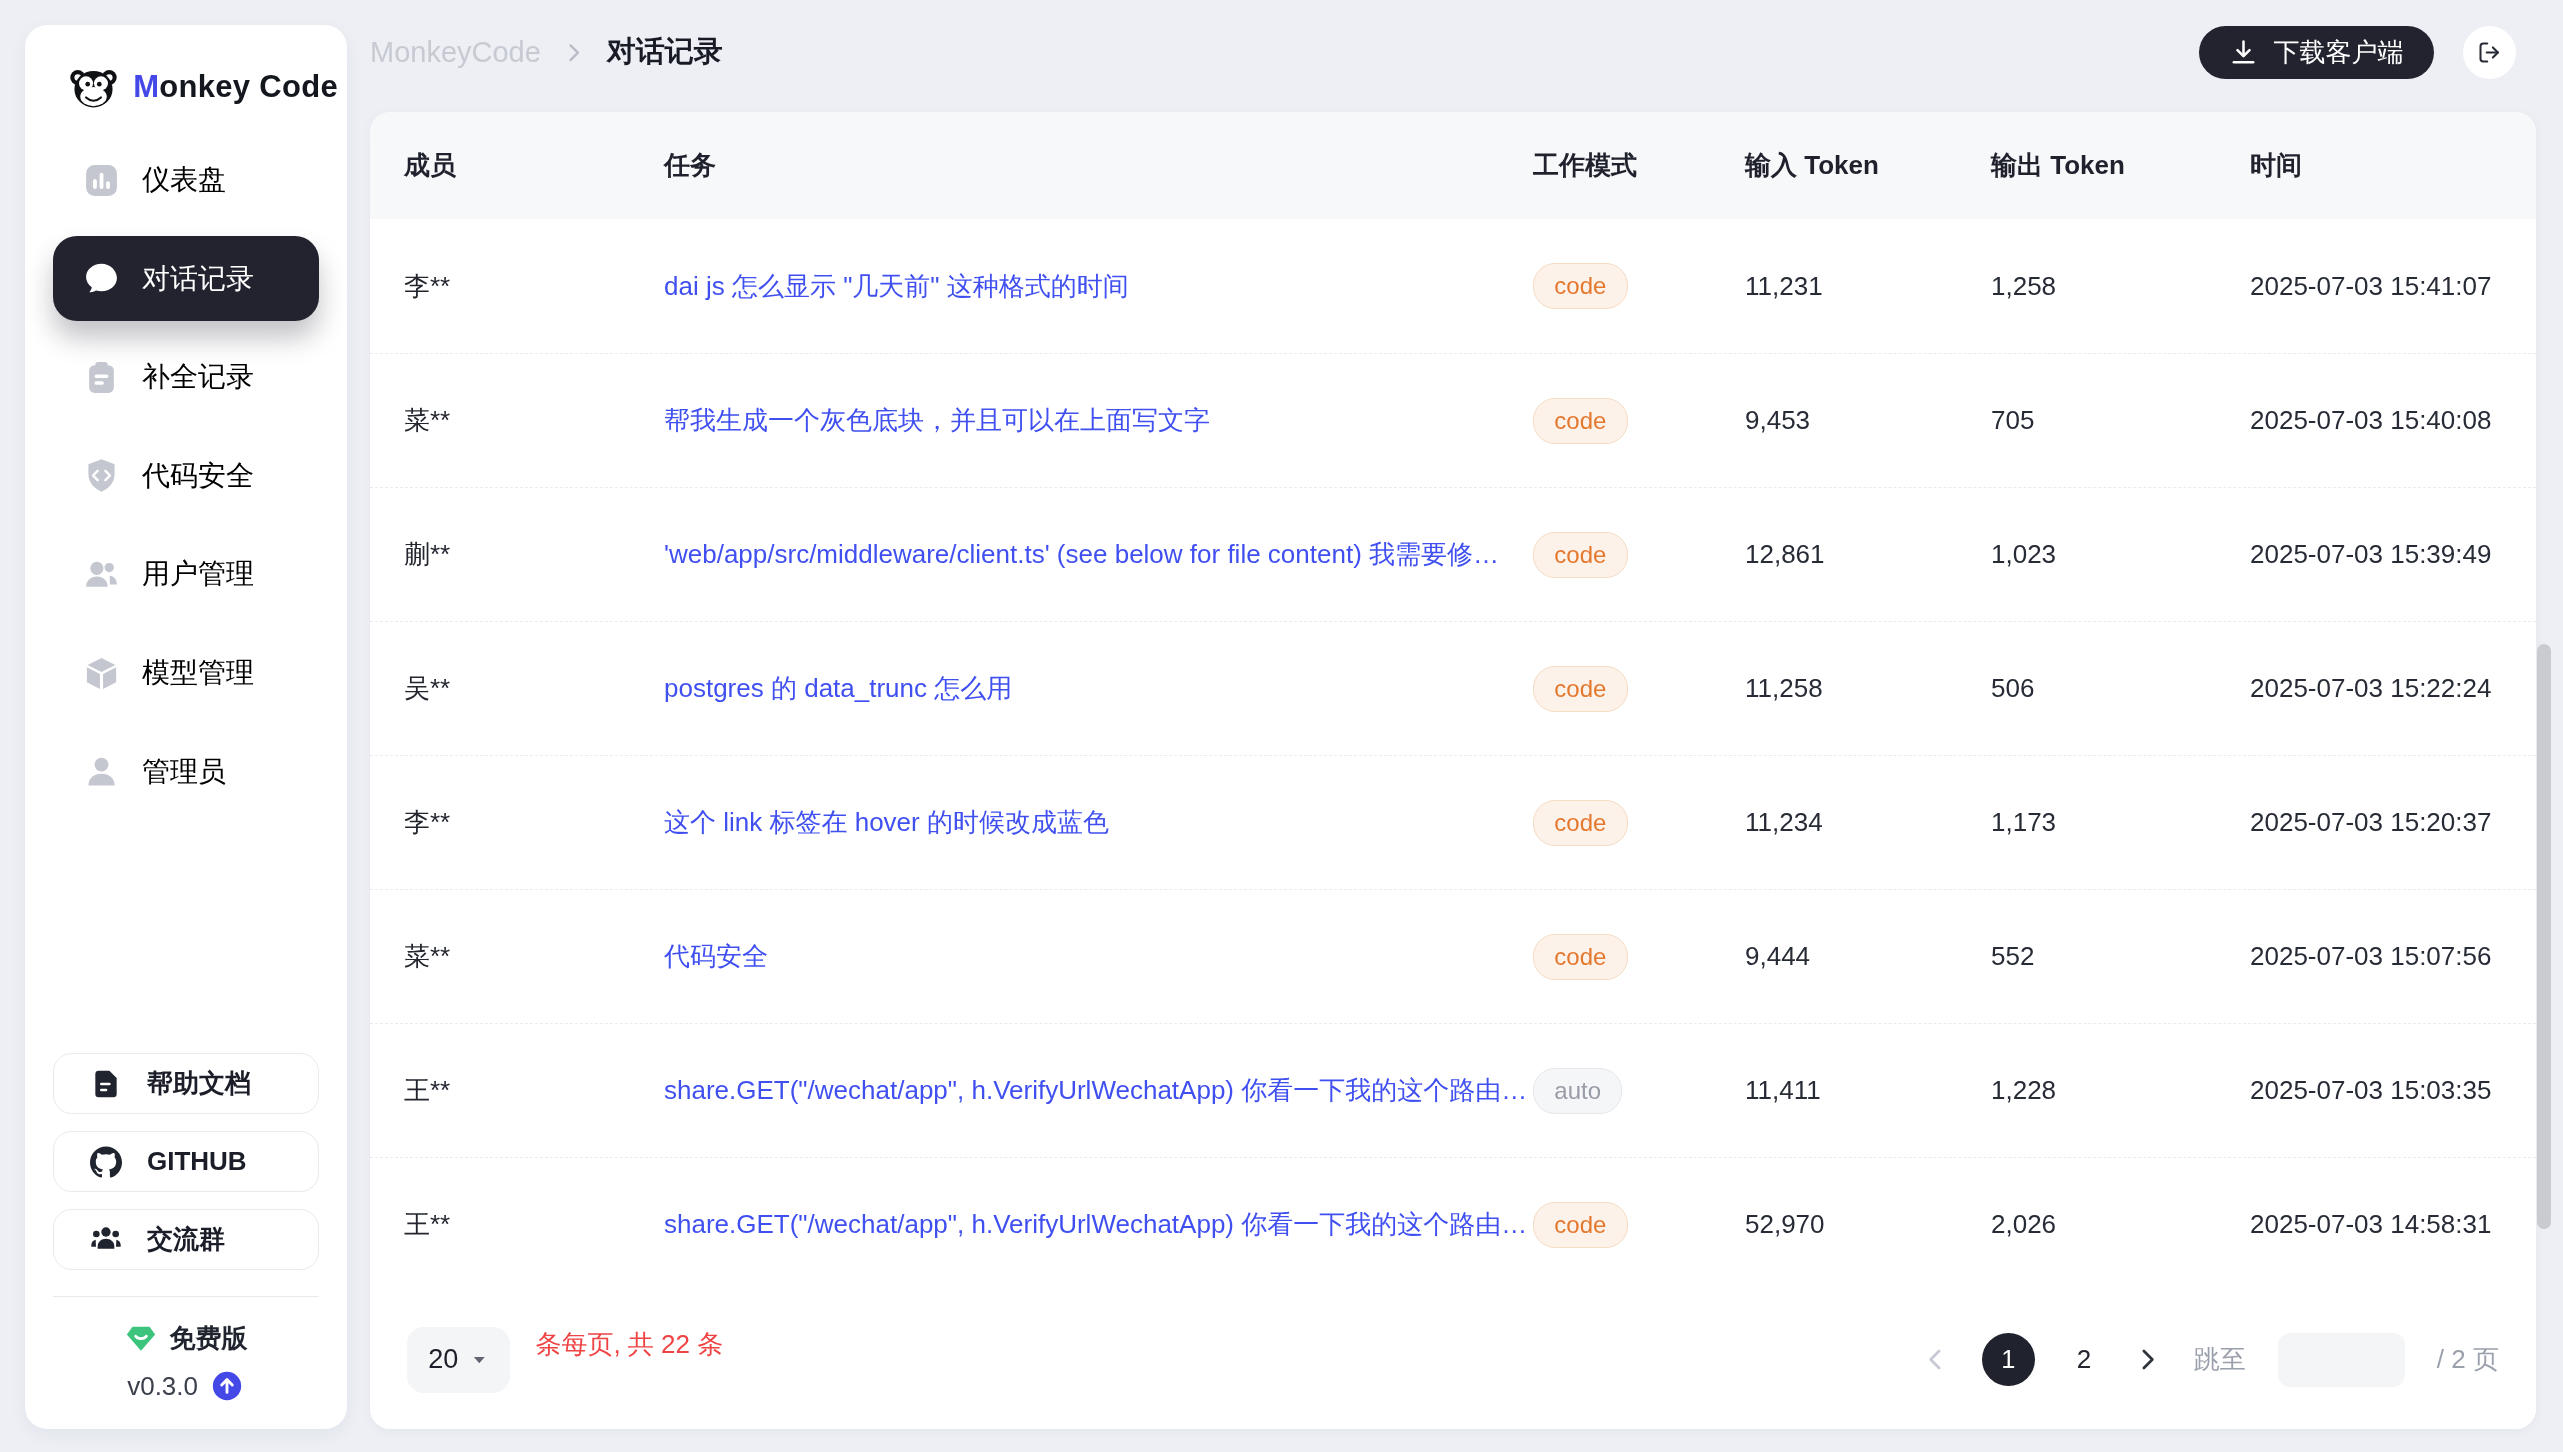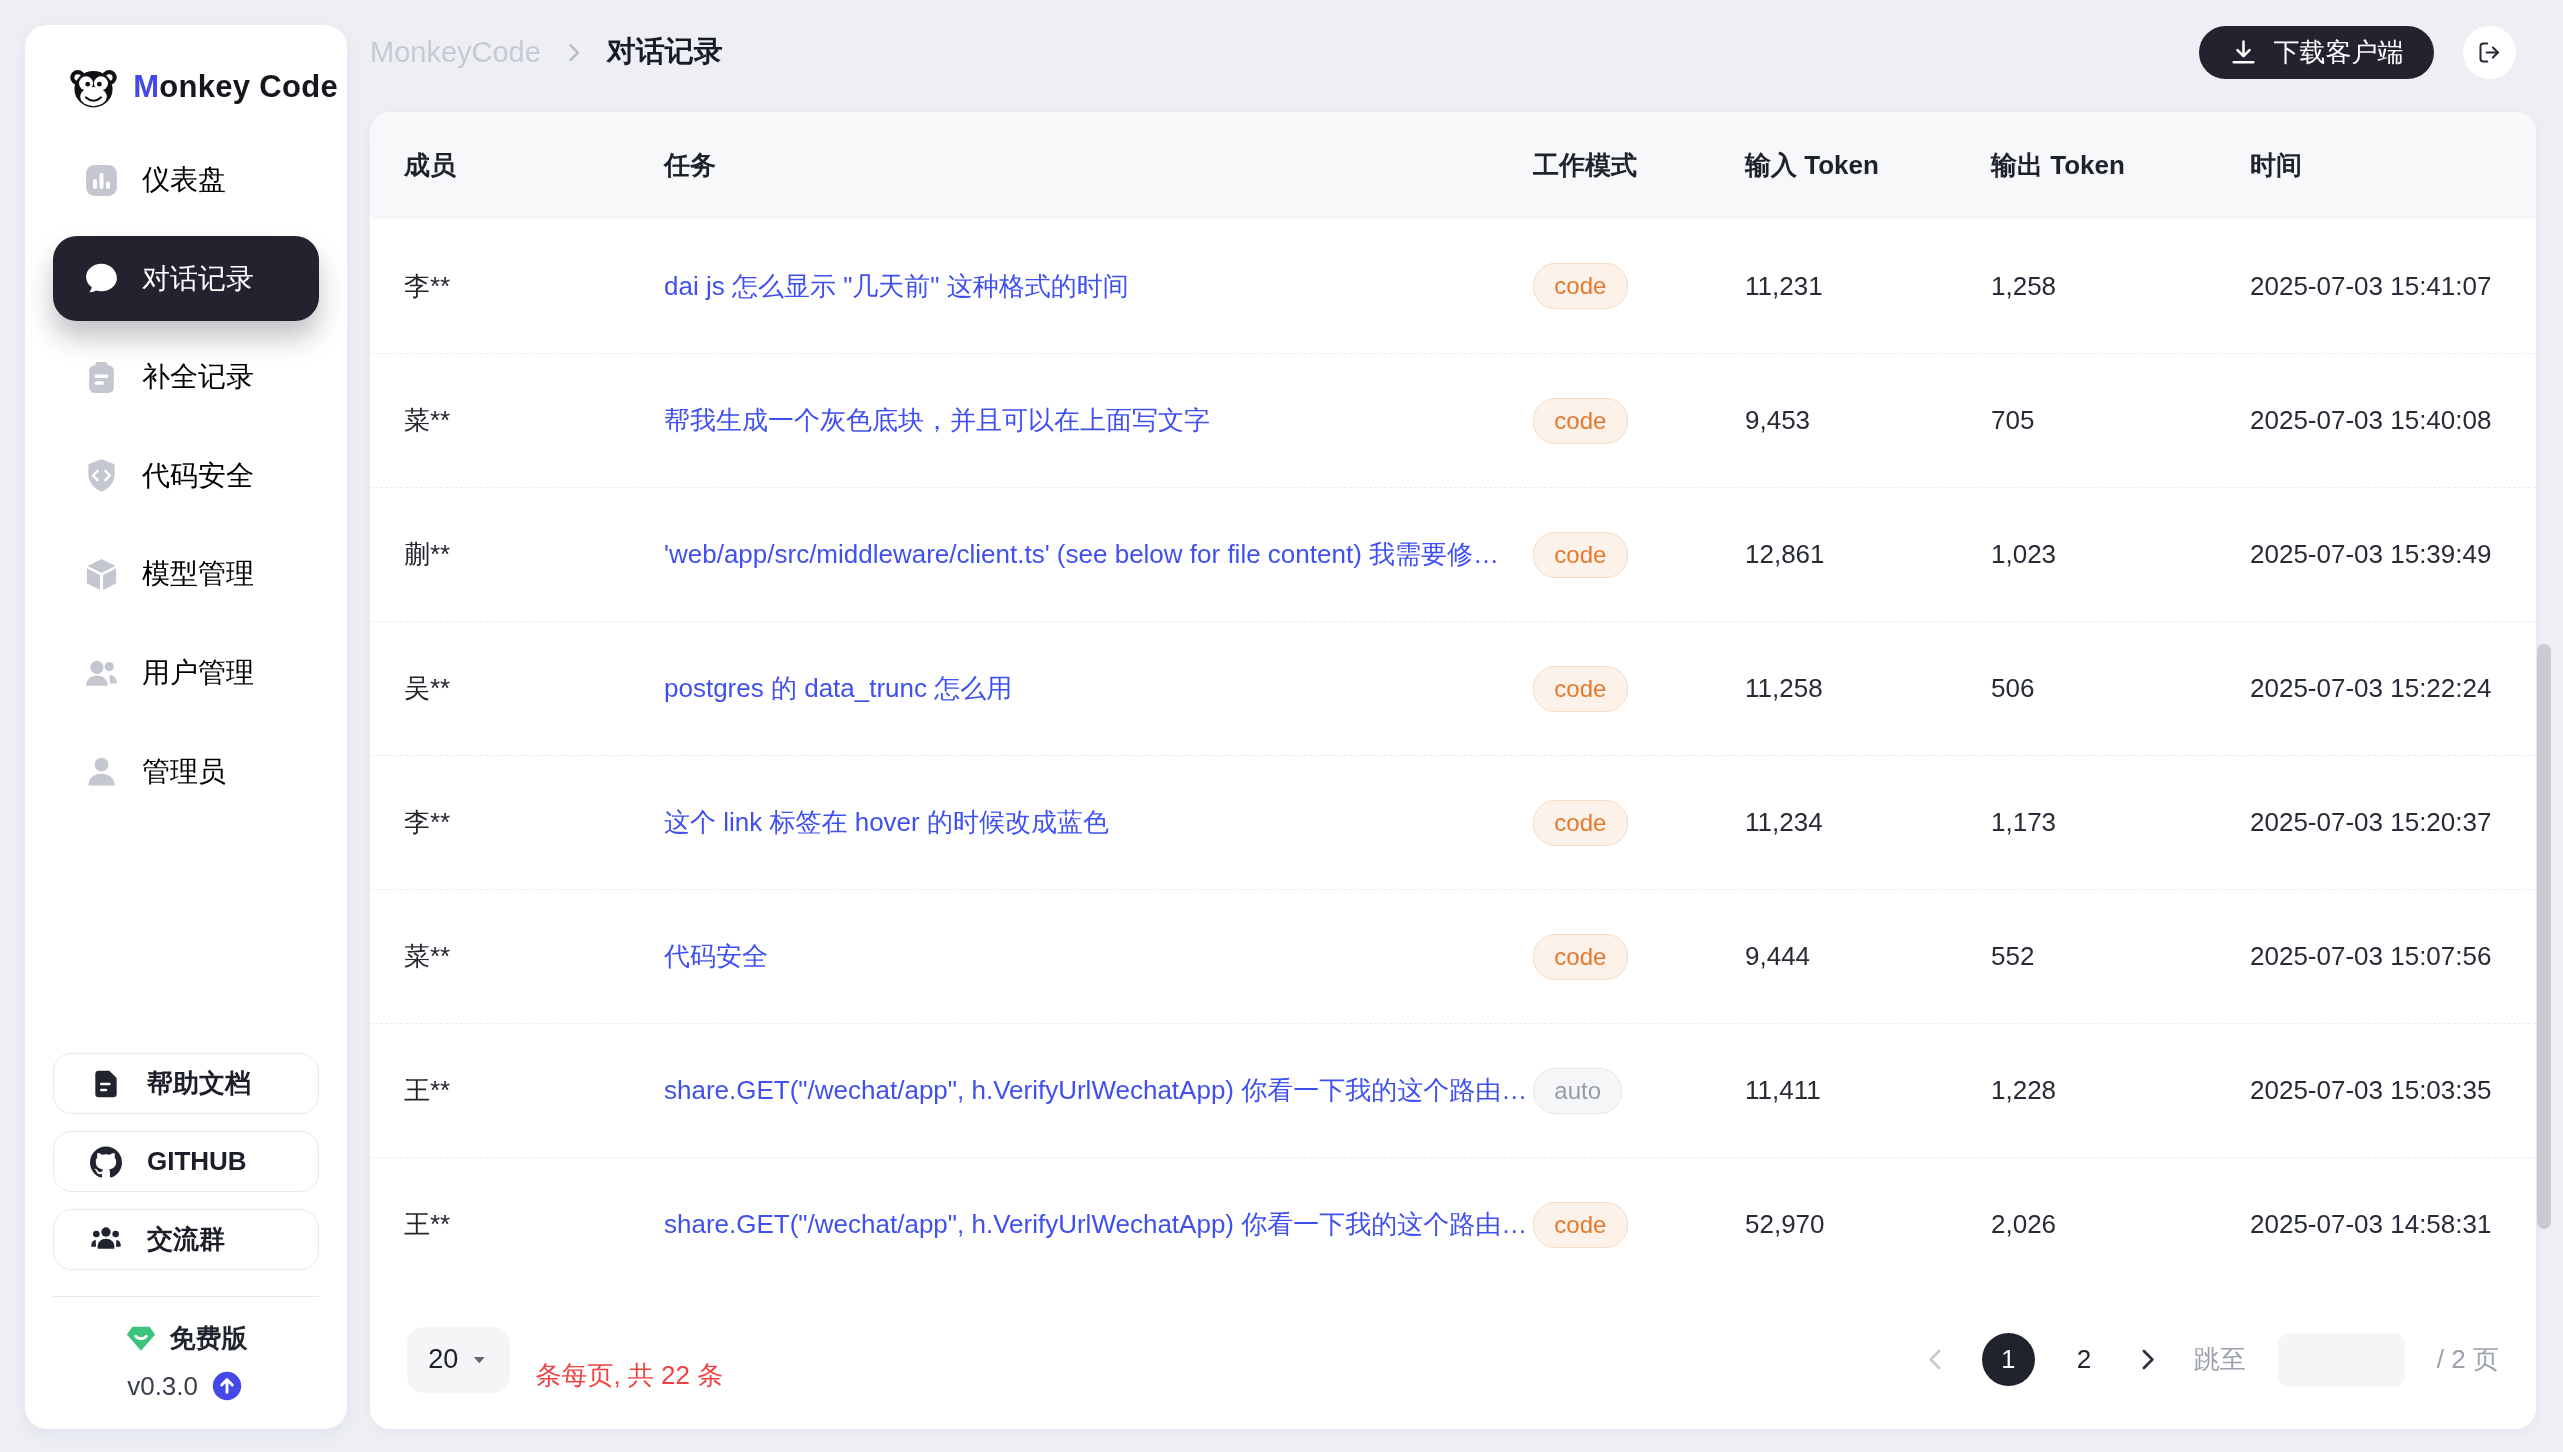--- a/index.html
+++ b/index.html
@@ -66,21 +66,21 @@
   .cell-task { font-size:26px; color:#4050f0; white-space:nowrap; overflow:hidden; padding-right:25.4px; cursor:pointer; }
   .badge { display:inline-flex; align-items:center; justify-content:center; height:46px; padding:0 20.3px;
     border-radius:22px; font-size:24px; width:max-content; }
   .badge.code { color:#e4782e; background:#fdf2e9; border:1.7px solid #f6dcc3; }
   .badge.auto { color:#989ca6; background:#f5f6f8; border:1.7px solid #e5e7eb; }
   .cell-num, .cell-time { font-size:26px; color:#272b35; }
 
   
   .tfoot { position:absolute; left:0; right:0; bottom:0; height:139px; background:#fff;
     display:flex; align-items:center; justify-content:space-between; padding:0 37px; }
-  .pg-left { display:flex; align-items:flex-end; }
+  .pg-left { display:flex; align-items:flex-start; }
   .page-size { height:66px; min-width:103px; background:#f4f5f7; border-radius:17px;
     display:flex; align-items:center; justify-content:center; gap:12px; padding:0 20.3px;
     font-size:27px; color:#1c1f29; cursor:pointer; }
   .page-size .caret { width:18.6px; height:18.6px; color:#60656f; display:flex; }
   .pg-summary { margin-left:25.4px; font-size:26px; color:#ef4444; }
   .pg-right { display:flex; align-items:center; gap:32px; font-size:26px; color:#9aa0ac; }
   .chev { width:29px; height:29px; display:flex; cursor:pointer; }
   .chev.prev { color:#c7cad2; }
   .chev.next { color:#2e323d; }
   .chev svg { width:29px; height:29px; }
@@ -158,37 +158,37 @@
               <path d="M24 3l17 6.5V22c0 10.5-7 18.6-17 23C14 40.6 7 32.5 7 22V9.5L24 3z"></path>
               <path d="M19 18l-6 6 6 6" stroke="#fff" stroke-width="3.2" fill="none" stroke-linecap="round" stroke-linejoin="round"></path>
               <path d="M29 18l6 6-6 6" stroke="#fff" stroke-width="3.2" fill="none" stroke-linecap="round" stroke-linejoin="round"></path>
             </svg>
           </span>
           <span>代码安全</span>
         </div>
         <div class="nav-item normal">
           <span class="nv-icon">
             <svg viewBox="0 0 48 48" fill="currentColor">
-              <polygon points="24,4 42,13 24,22 6,13"></polygon>
-              <polygon points="5,16 22,24.5 22,44 5,35.5"></polygon>
-              <polygon points="43,16 26,24.5 26,44 43,35.5"></polygon>
-            </svg>
-          </span>
-          <span>模型管理</span>
-        </div>
-        <div class="nav-item normal">
-          <span class="nv-icon">
-            <svg viewBox="0 0 48 48" fill="currentColor">
               <circle cx="18" cy="16" r="8.5"></circle>
               <path d="M4 40c0-8.4 6.3-13.5 14-13.5S32 31.6 32 40H4z"></path>
               <circle cx="34" cy="15" r="6"></circle>
               <path d="M34.5 25.5c6.5.6 9.5 5.6 9.5 11.5h-9"></path>
             </svg>
           </span>
           <span>用户管理</span>
+        </div>
+        <div class="nav-item normal">
+          <span class="nv-icon">
+            <svg viewBox="0 0 48 48" fill="currentColor">
+              <polygon points="24,4 42,13 24,22 6,13"></polygon>
+              <polygon points="5,16 22,24.5 22,44 5,35.5"></polygon>
+              <polygon points="43,16 26,24.5 26,44 43,35.5"></polygon>
+            </svg>
+          </span>
+          <span>模型管理</span>
         </div>
         <div class="nav-item normal">
           <span class="nv-icon">
             <svg viewBox="0 0 48 48" fill="currentColor">
               <circle cx="24" cy="15" r="9"></circle>
               <path d="M7 42c0-9.4 7.6-15 17-15s17 5.6 17 15H7z"></path>
             </svg>
           </span>
           <span>管理员</span>
         </div>

